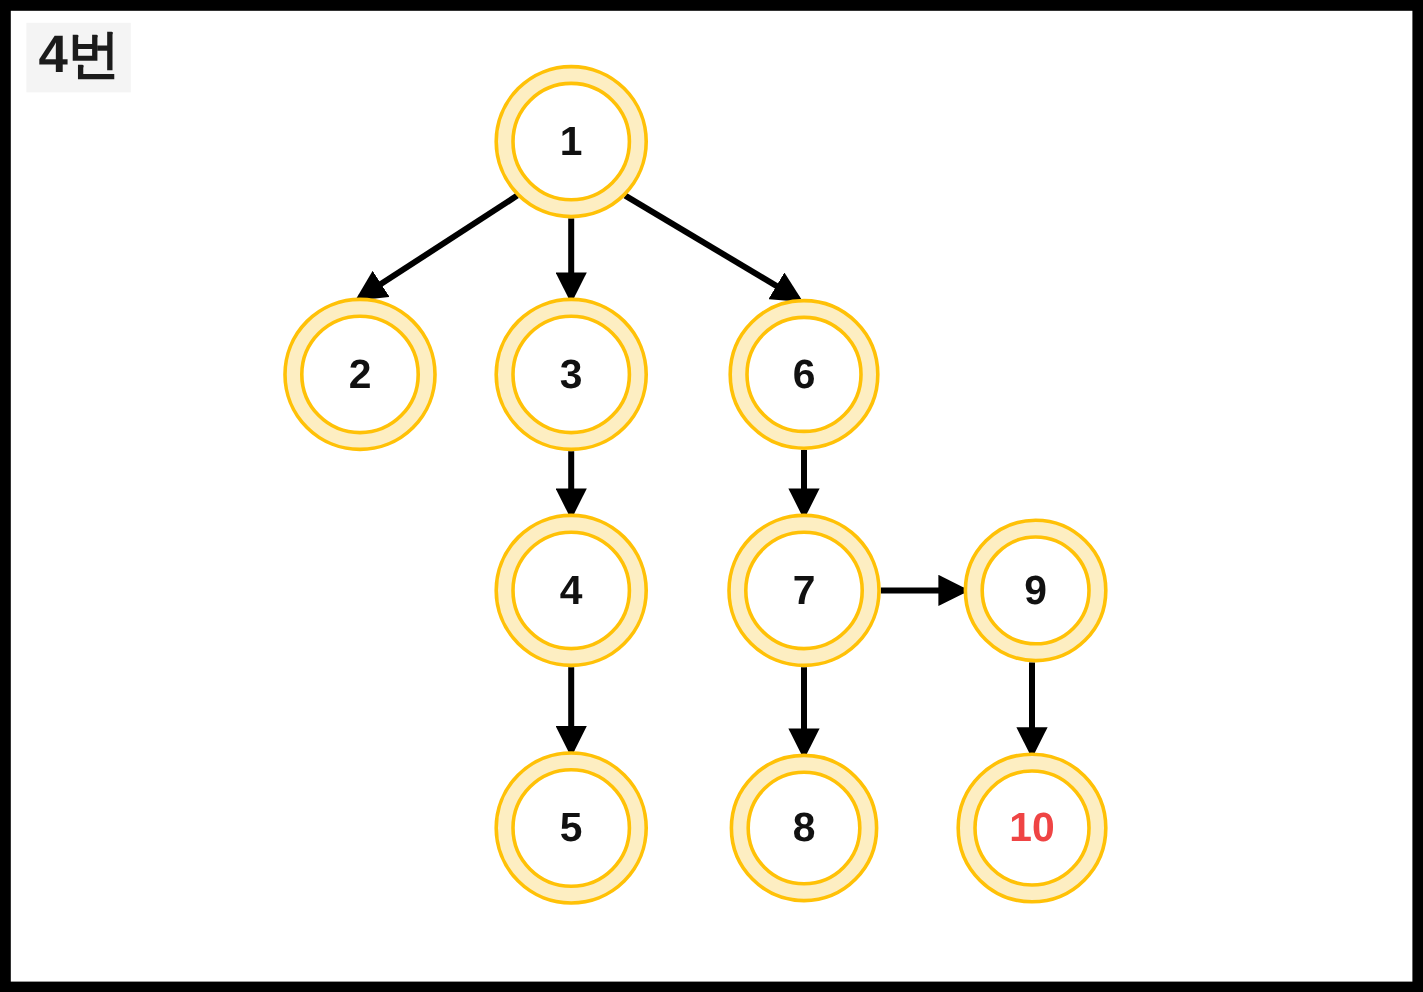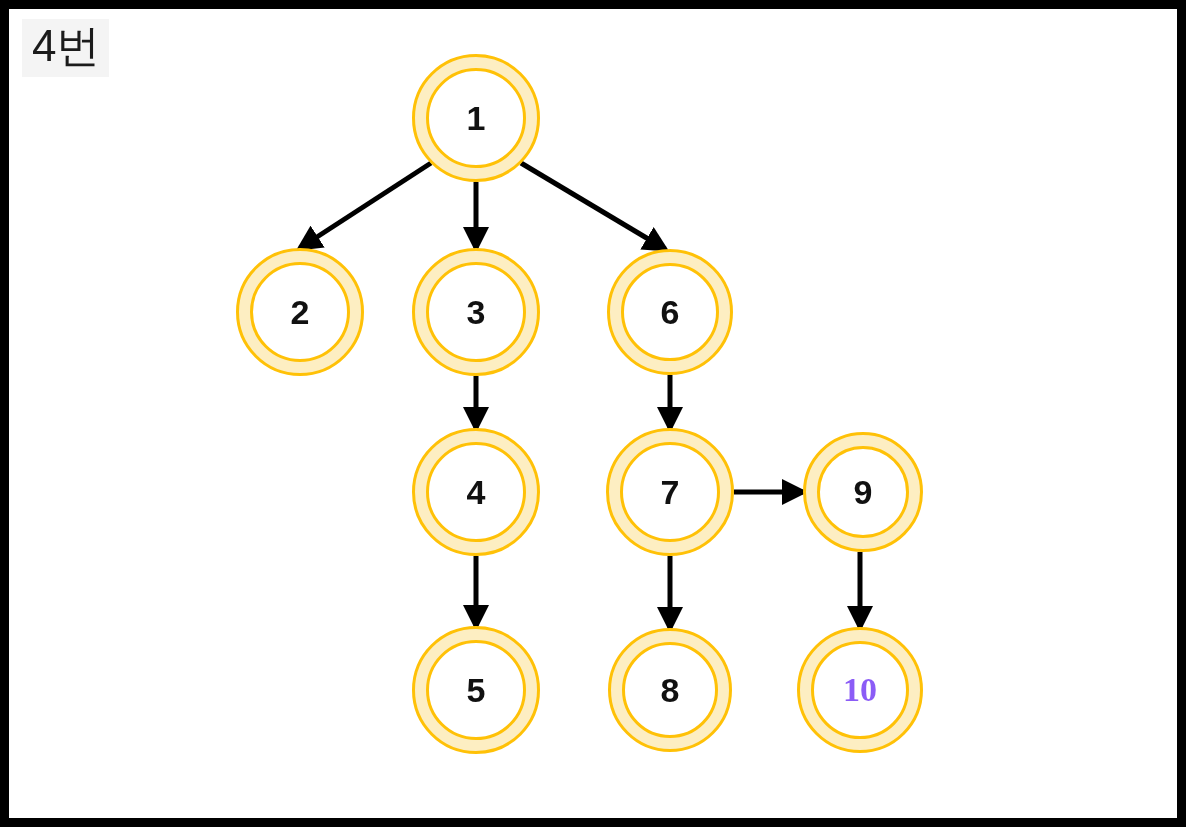--- a/index.html
+++ b/index.html
@@ -31,21 +31,21 @@
   }
   
   #title-badge {
     position: absolute;
     left: 22px;
     top: 19px;
     padding: 4px 10px 8px 10px;
     background: #f4f4f4;
     color: #1b1b1b;
     font-size: 44px;
-    font-weight: 400;
+    font-weight: 700;
     line-height: 1.05;
     letter-spacing: -0.5px;
     white-space: nowrap;
   }
   
   #edge-layer {
     position: absolute;
     left: 0;
     top: 0;
     width: 1186px;
@@ -146,21 +146,21 @@
           <span class="node-label" style="color: rgb(17, 17, 17);">5</span>
         </div>
       </div>
       <div class="node" style="left: 608px; top: 628px; width: 124px; height: 124px; background: rgb(253, 238, 194); border-color: rgb(255, 193, 7);">
         <div class="node-inner" style="background: rgb(255, 255, 255); border-color: rgb(255, 193, 7);">
           <span class="node-label" style="color: rgb(17, 17, 17);">8</span>
         </div>
       </div>
       <div class="node" style="left: 797px; top: 627px; width: 126px; height: 126px; background: rgb(253, 238, 194); border-color: rgb(255, 193, 7);">
         <div class="node-inner" style="background: rgb(255, 255, 255); border-color: rgb(255, 193, 7);">
-          <span class="node-label" style="color: #8b5cf6; font-family: Liberation Serif, serif;">10</span>
+          <span class="node-label" style="color: #ef4444;">10</span>
         </div>
       </div>
     </div>
 
   <div id="title-badge">4번</div>
 
   <div id="frame"></div>
 </div>
 
 </body></html>

